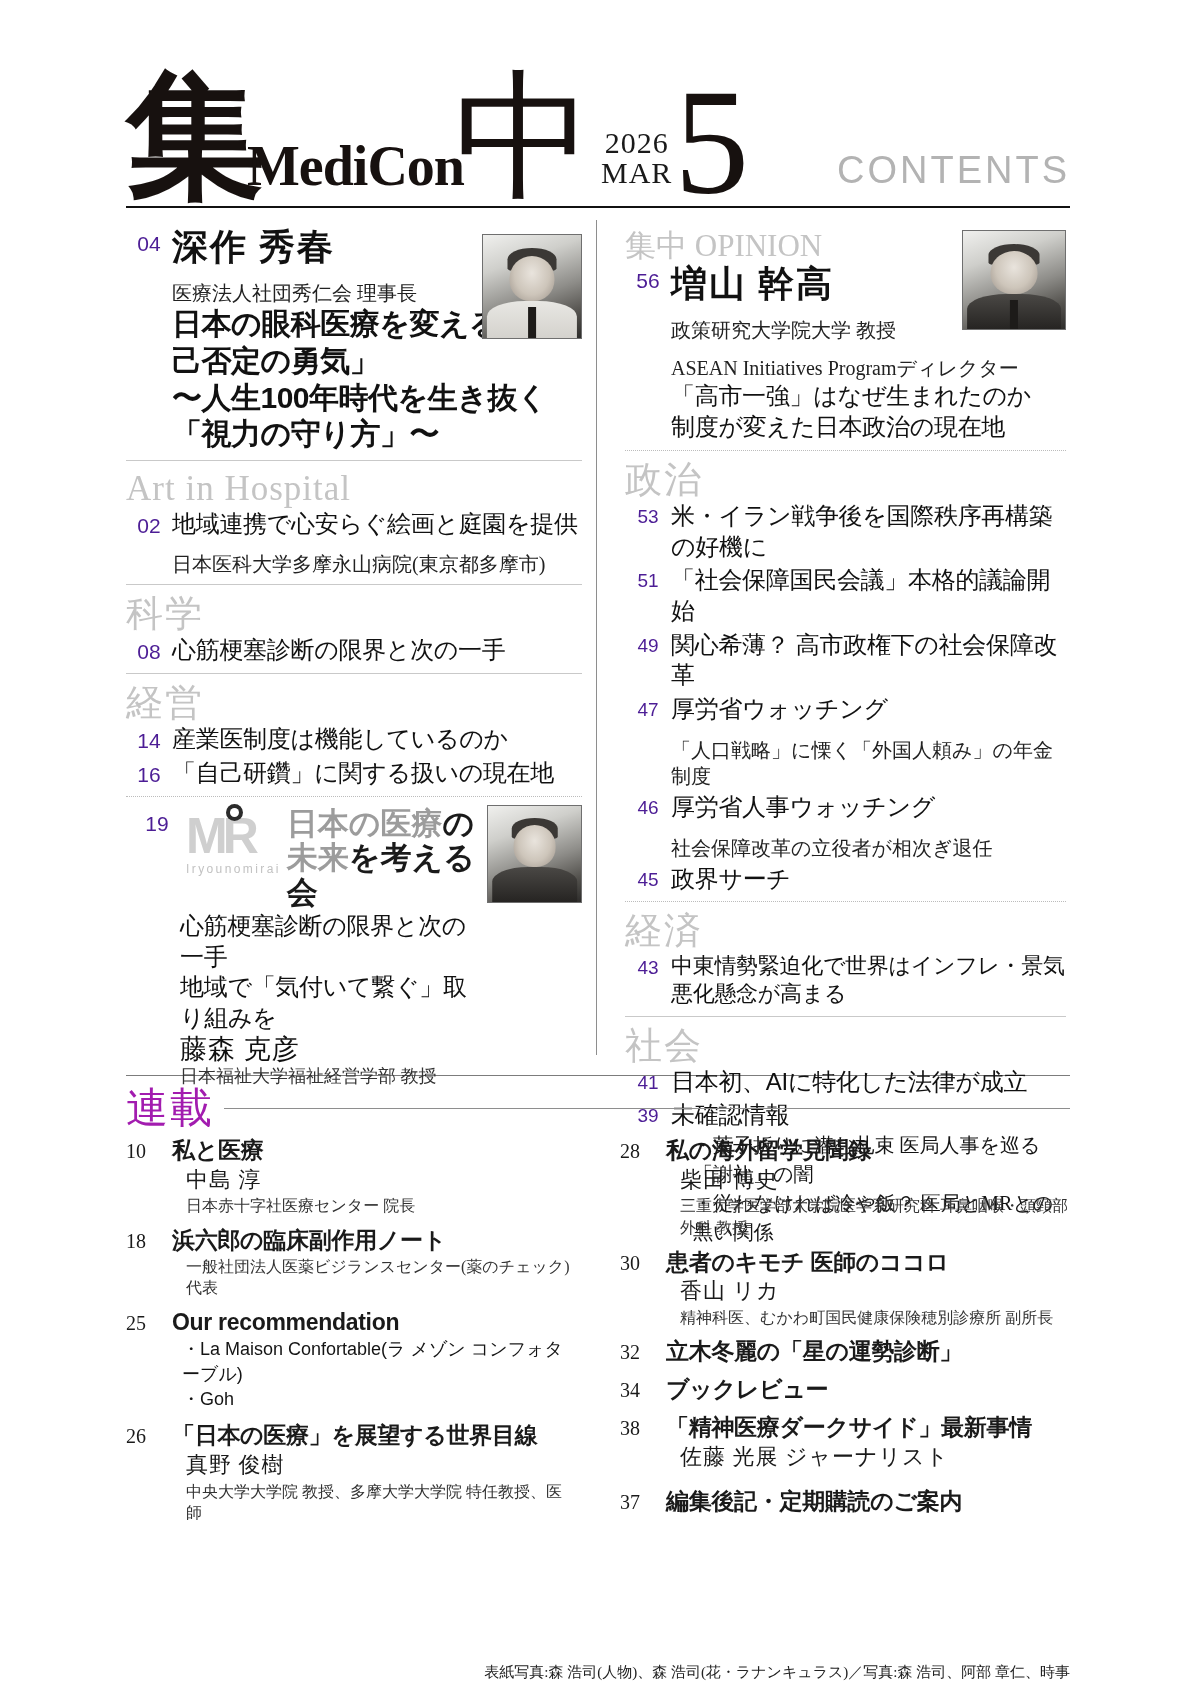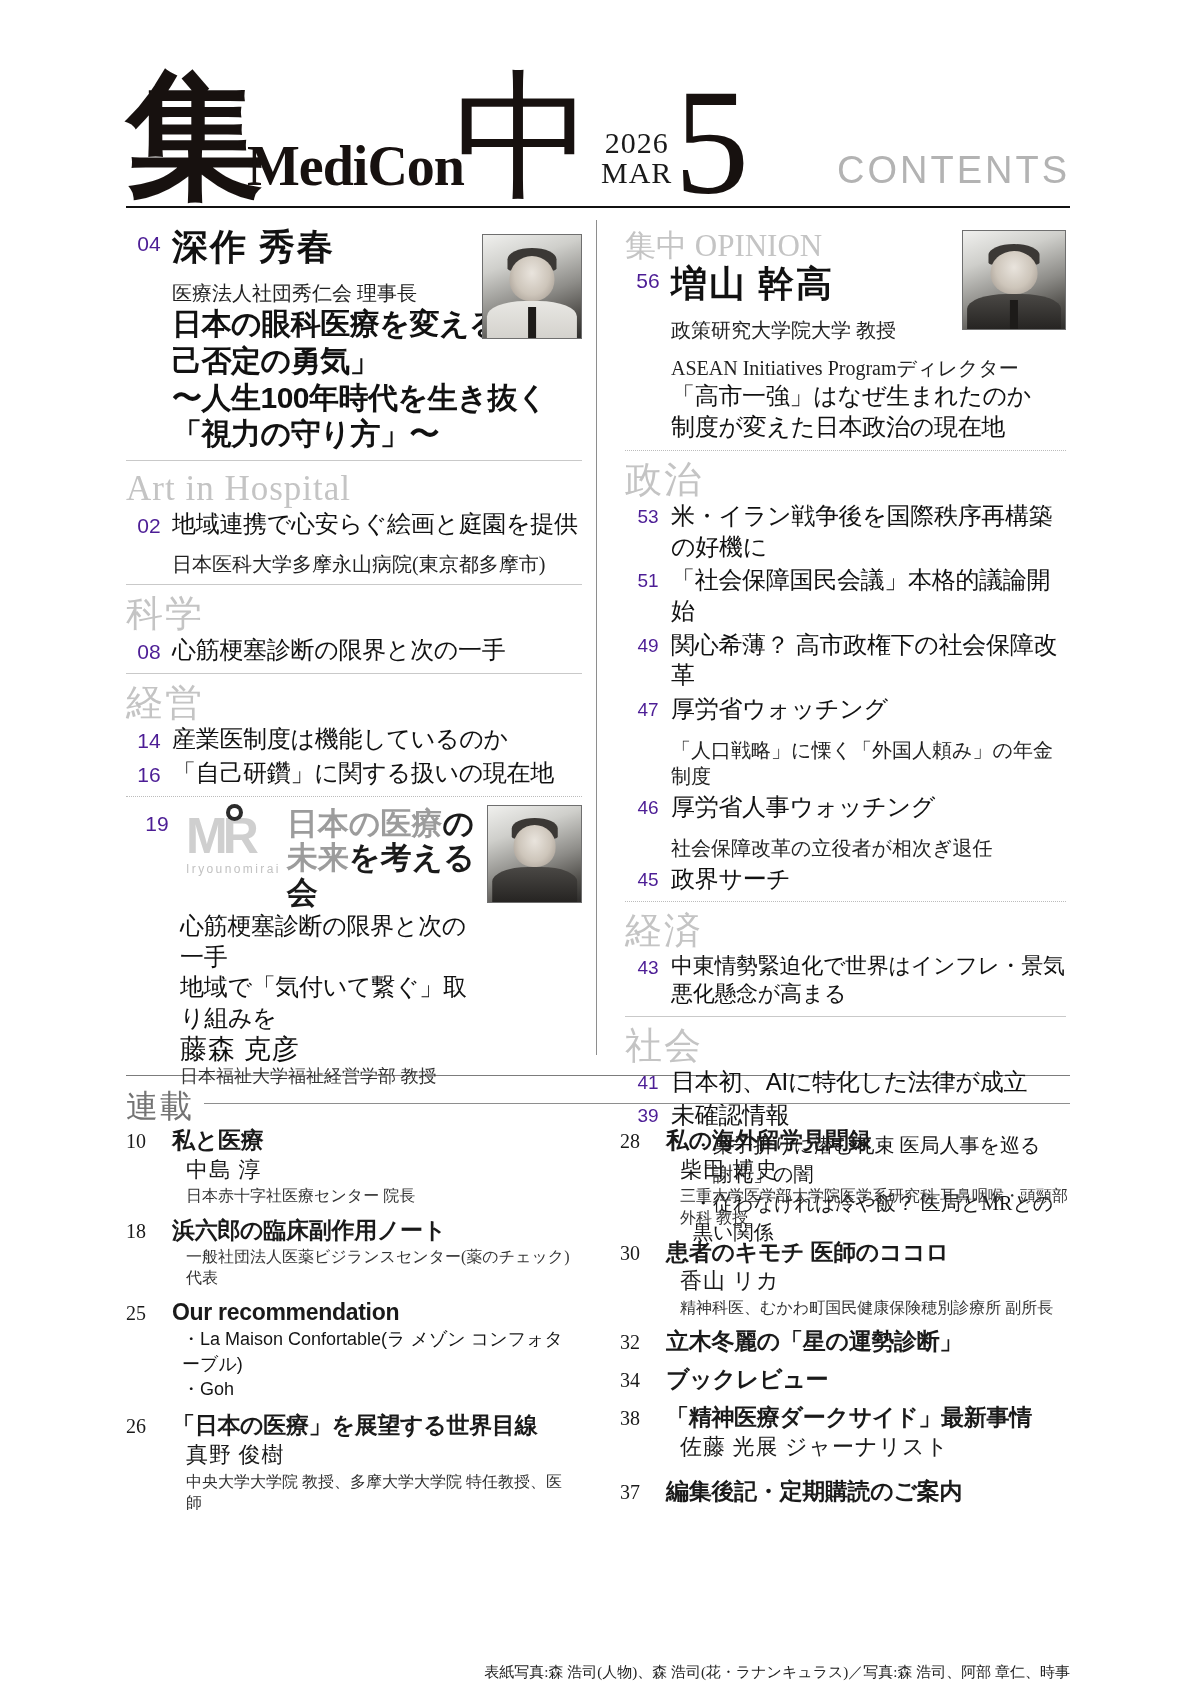--- a/index.html
+++ b/index.html
@@ -196,22 +196,22 @@
     letter-spacing: 0px;
   }
   .mir-title .g { color: #9c9c9c; }
 
   
   .serial-wrap { margin: 20px 130px 0 126px; }
   .serial-head-row {
     display: flex; align-items: center; gap: 10px; margin-bottom: 4px;
   }
   .serial-head {
-    font-family: Liberation Serif, serif;
-    font-size: 32px; color: #737373; letter-spacing: 2px; line-height: 1;
+    font-family: Liberation Mono, monospace;
+    font-size: 42px; color: #a21caf; letter-spacing: 2px; line-height: 1;
   }
   .serial-line { flex: 1; height: 1px; background: #8e8e8e; margin-bottom: 6px;}
   .serial-top-rule { border-top: 1.5px solid #7c7c7c; margin-bottom: 14px; }
 
   .serial-cols { display: flex; }
   .ser-col { width: 50%; padding-right: 24px; }
   .ser-col.right { padding-left: 22px; padding-right: 0; }
 
   .s-entry { display: flex; align-items: flex-start; margin-bottom: 9px; }
   .s-pno {

